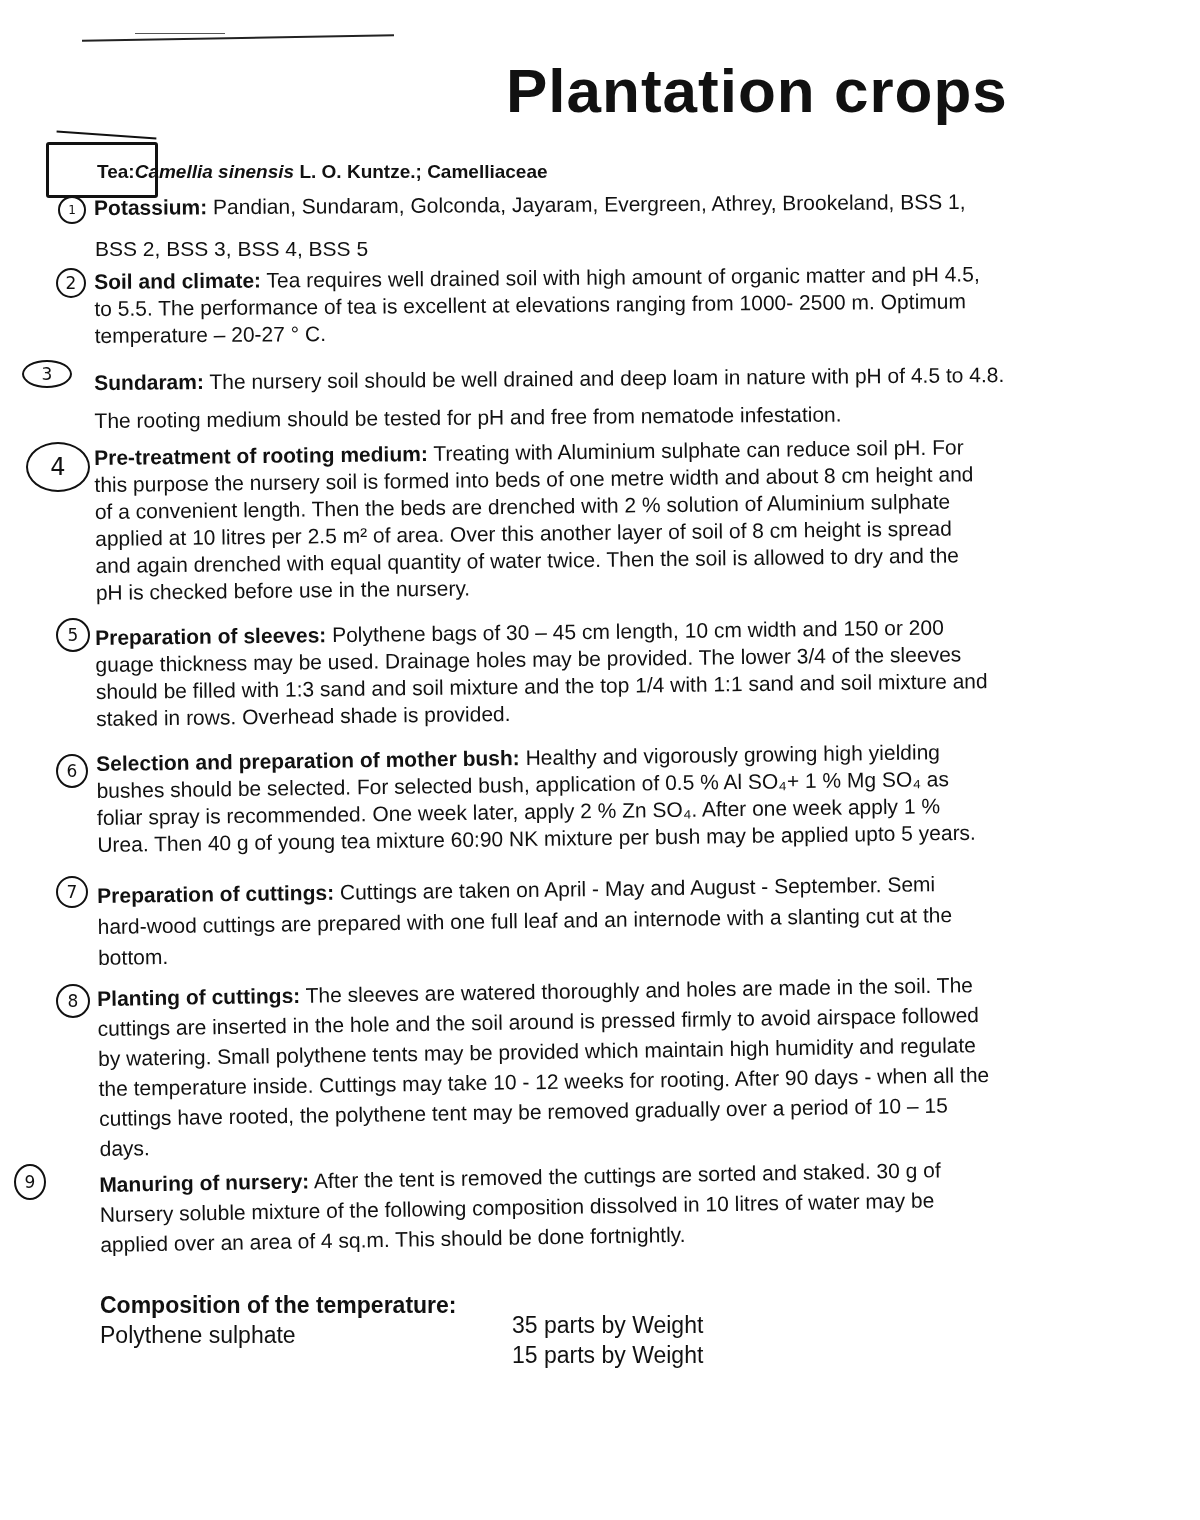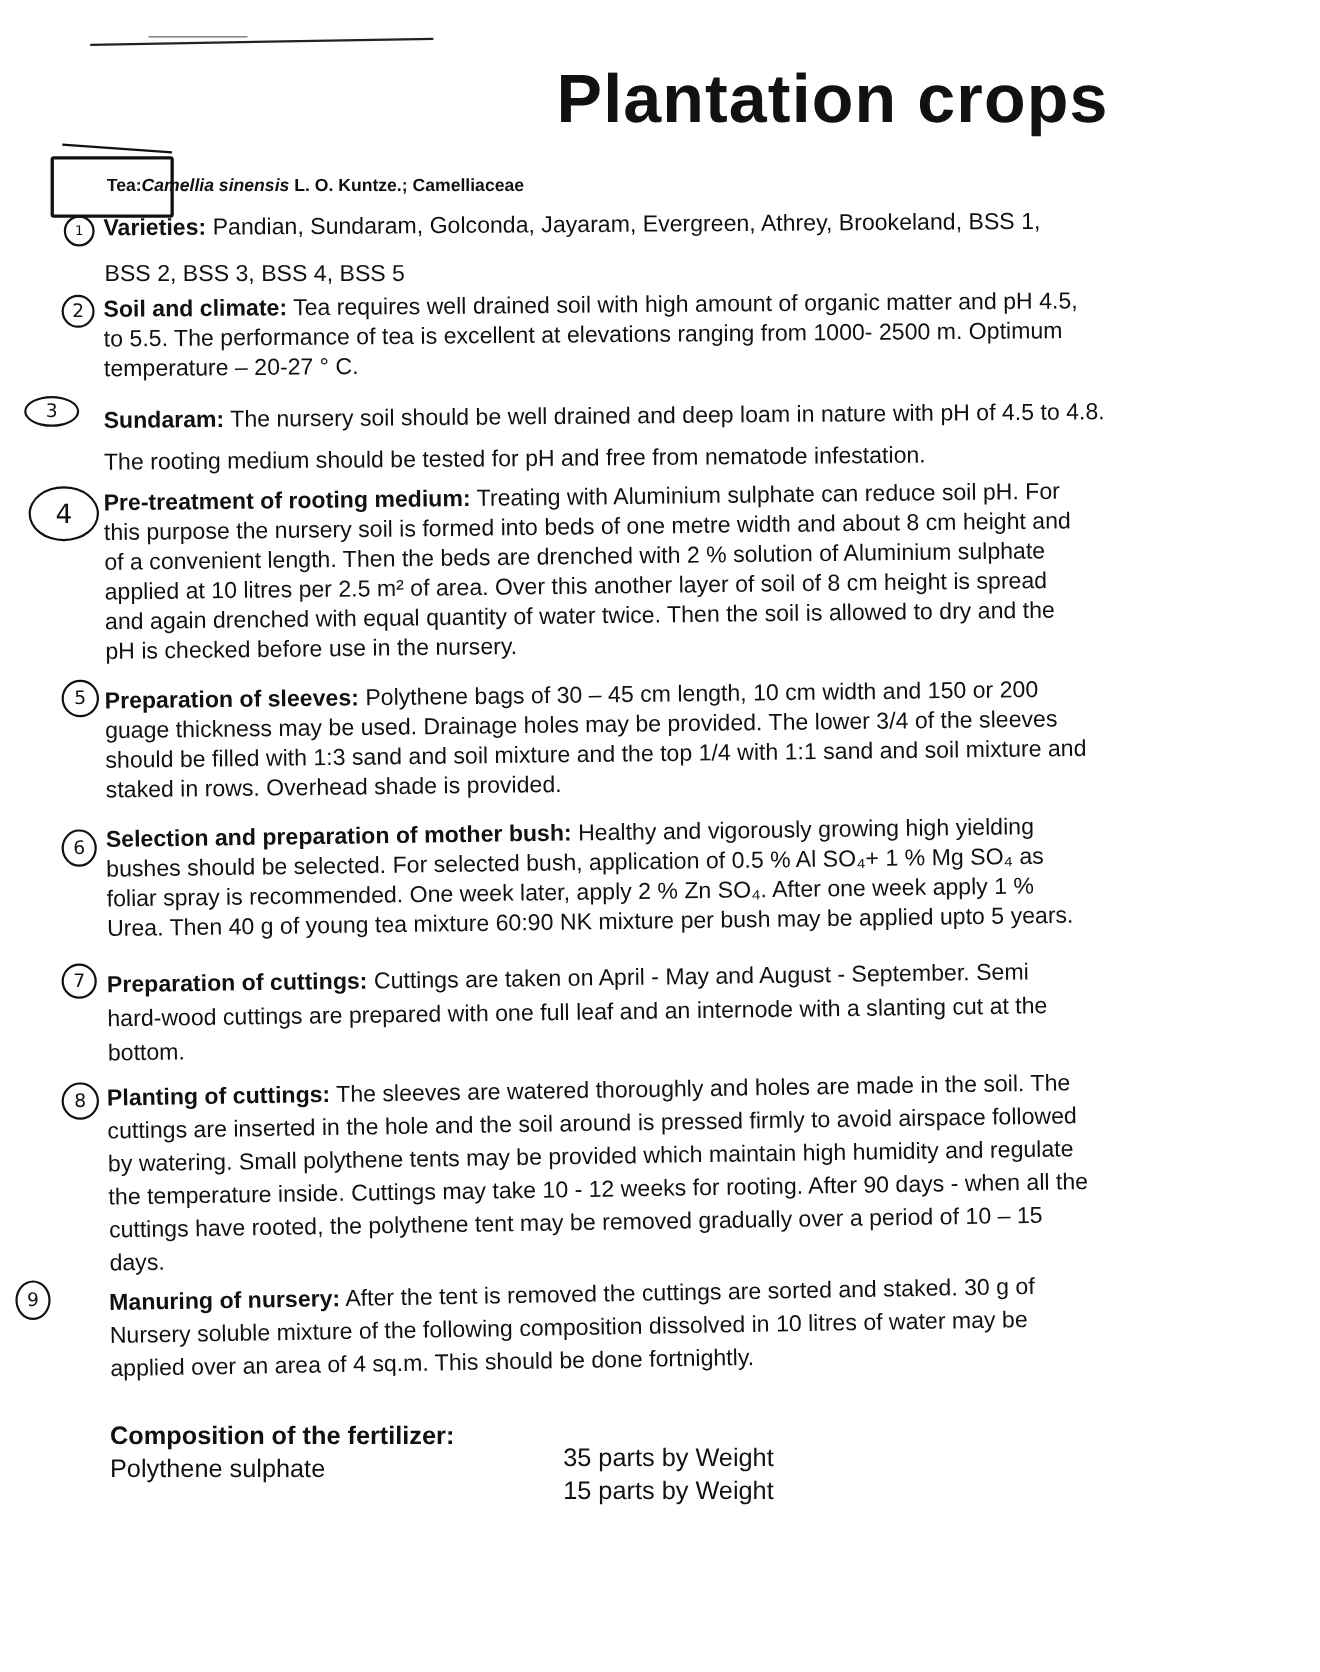--- a/index.html
+++ b/index.html
@@ -35,27 +35,27 @@
 </head>
 <body>
 
 <div class="top-line"></div>
 <div class="top-line2"></div>
 
 <div class="title">Plantation crops</div>
 
 <div class="header-box"></div>
 <div class="header-box2"></div>
-<div class="line" style="left:97px; top:162px; font-size:16px;">
+<div class="line" style="left:97px; top:162px; font-size:19px;">
   <span class="b">Tea:</span><span class="b i">Camellia sinensis</span><span class="b"> L. O. Kuntze.; Camelliaceae</span>
 </div>
 
 <div class="circle" style="left:58px; top:196px; width:24px; height:24px; line-height:24px; font-size:12px;">1</div>
 <div class="line" style="left:94px; top:194px; transform:rotate(-0.4deg);">
-  <span class="b">Varieties:</span> <span>Pandian, Sundaram, Golconda, Jayaram, Evergreen, Athrey, Brookeland, BSS 1,</span>
+  <span class="b">Potassium:</span> <span>Pandian, Sundaram, Golconda, Jayaram, Evergreen, Athrey, Brookeland, BSS 1,</span>
 </div>
 <div class="line" style="left:95px; top:238px;">BSS 2, BSS 3, BSS 4, BSS 5</div>
 
 <div class="circle" style="left:56px; top:268px; width:26px; height:26px; line-height:26px;">2</div>
 <div class="para" style="left:94px; top:268px; transform:rotate(-0.5deg); transform-origin:left top;">
   <div><span class="b">Soil and climate:</span> <span>Tea requires well drained soil with high amount of organic matter and pH 4.5,</span></div>
   <div>to 5.5. The performance of tea is excellent at elevations ranging from 1000- 2500 m. Optimum</div>
   <div>temperature – 20-27 ° C.</div>
 </div>
 
@@ -109,19 +109,19 @@
 </div>
 
 <div class="circle" style="left:14px; top:1164px; width:28px; height:32px; line-height:32px;">9</div>
 <div class="para" style="left:99px; top:1170px; line-height:30px; transform:rotate(-1deg); transform-origin:left top;">
   <div><span class="b">Manuring of nursery:</span> <span>After the tent is removed the cuttings are sorted and staked. 30 g of</span></div>
   <div>Nursery soluble mixture of the following composition dissolved in 10 litres of water may be</div>
   <div>applied over an area of 4 sq.m. This should be done fortnightly.</div>
 </div>
 
 <div class="comp" style="left:100px; top:1290px;">
-  <div class="b">Composition of the fertilizer:</div>
+  <div class="b">Composition of the temperature:</div>
   <div>Polythene sulphate</div>
 </div>
 <div class="comp" style="left:512px; top:1310px;">
   <div>35 parts by Weight</div>
   <div>15 parts by Weight</div>
 </div>
 
 </body></html>

